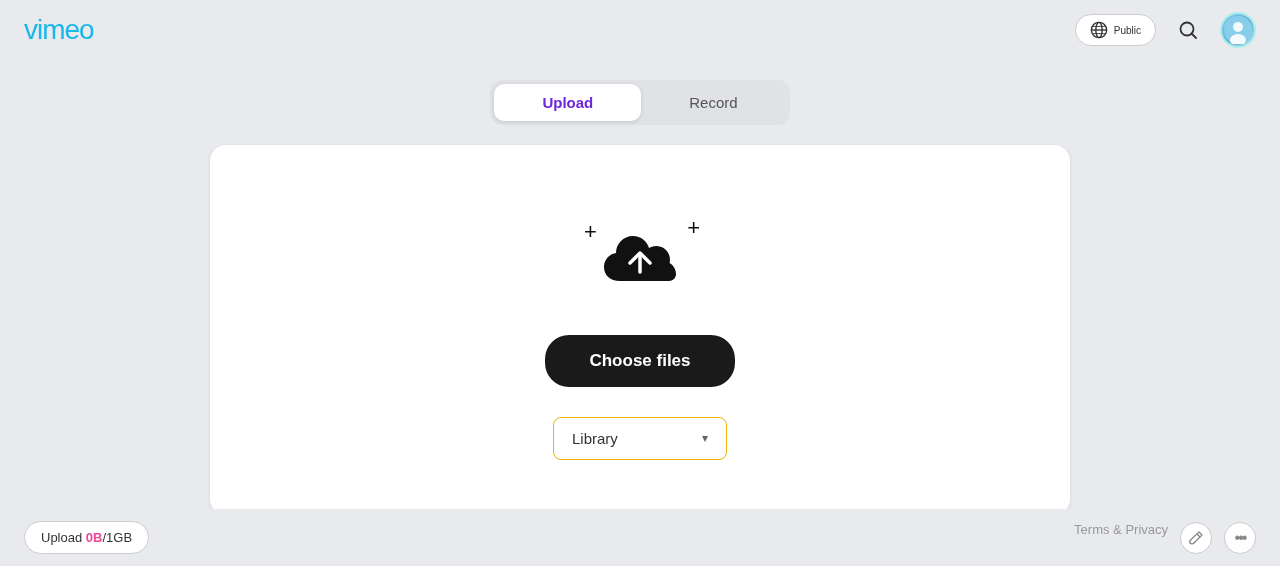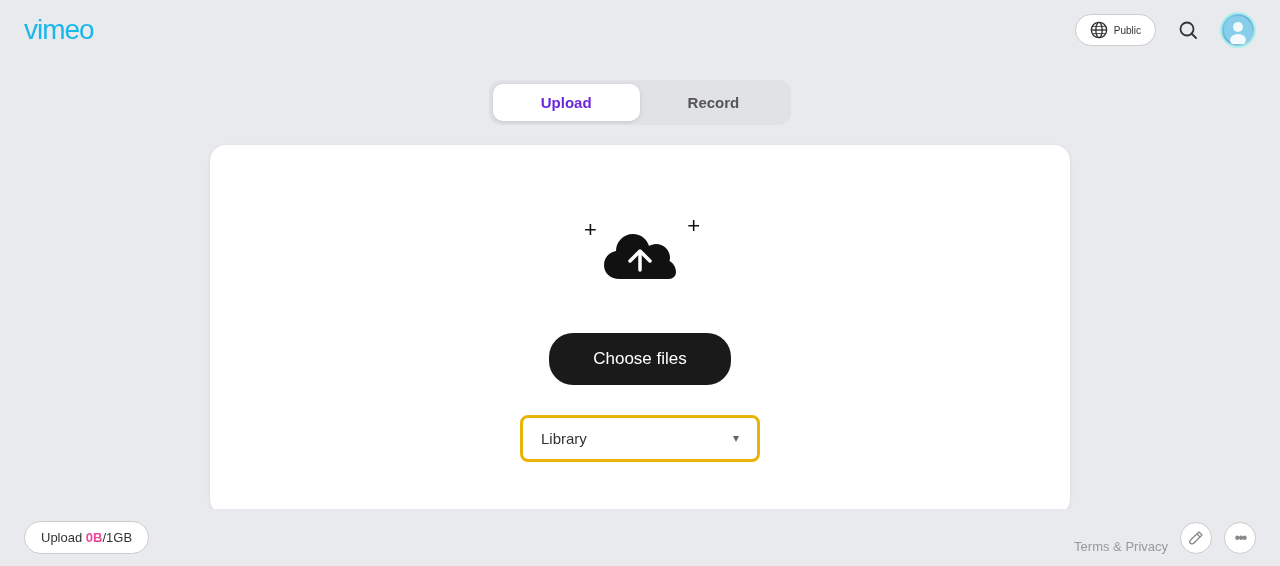--- a/index.html
+++ b/index.html
@@ -89,21 +89,21 @@
       background: #e0e2e5;
       border-radius: 12px;
       padding: 4px;
       gap: 0;
       margin-bottom: 20px;
     }
     .tab {
       padding: 10px 48px;
       border-radius: 10px;
       font-size: 15px;
-      font-weight: 700;
+      font-weight: 400;
       cursor: pointer;
       color: #555;
       border: none;
       background: transparent;
       transition: background 0.15s;
     }
     .tab.active {
       background: white;
       color: #6d28d9;
       font-weight: 600;
@@ -162,34 +162,34 @@
       letter-spacing: -0.5px;
     }
 
     .choose-files-btn {
       background: #1a1a1a;
       color: white;
       border: none;
       border-radius: 24px;
       padding: 16px 44px;
       font-size: 17px;
-      font-weight: 400;
+      font-weight: 700;
       cursor: pointer;
       margin-bottom: 30px;
     }
 
     
     .library-select {
       display: flex;
       align-items: center;
       justify-content: space-between;
-      border: 3px solid #eab308;
+      border: 1px solid #eab308;
       border-radius: 8px;
       padding: 12px 18px;
-      width: 240px;
+      width: 174px;
       background: white;
       cursor: pointer;
       font-size: 15px;
       color: #333;
     }
     .dropdown-arrow {
       font-size: 12px;
       color: #666;
     }
 
@@ -212,21 +212,21 @@
       background: white;
       font-size: 13px;
       color: #333;
     }
     .storage-used {
       color: #ec4899;
       font-weight: 700;
     }
     .footer-right {
       display: flex;
-      align-items: flex-end;
+      align-items: flex-start;
       gap: 12px;
     }
     .terms-privacy {
       font-size: 13px;
       color: #999;
       cursor: pointer;
     }
     .footer-icon-btn {
       width: 32px;
       height: 32px;

